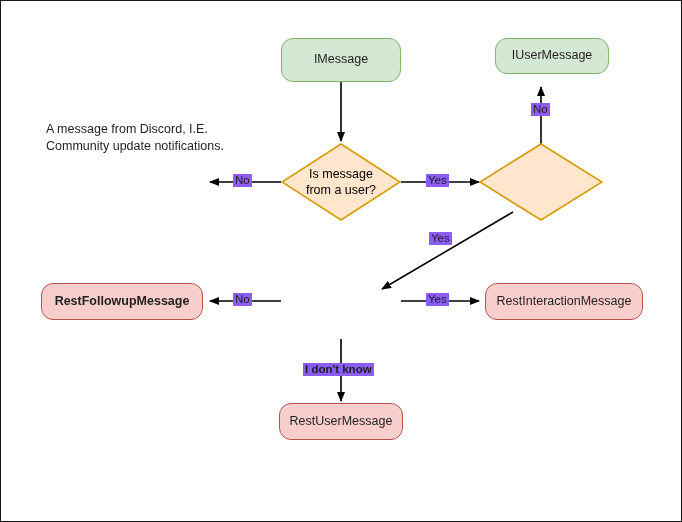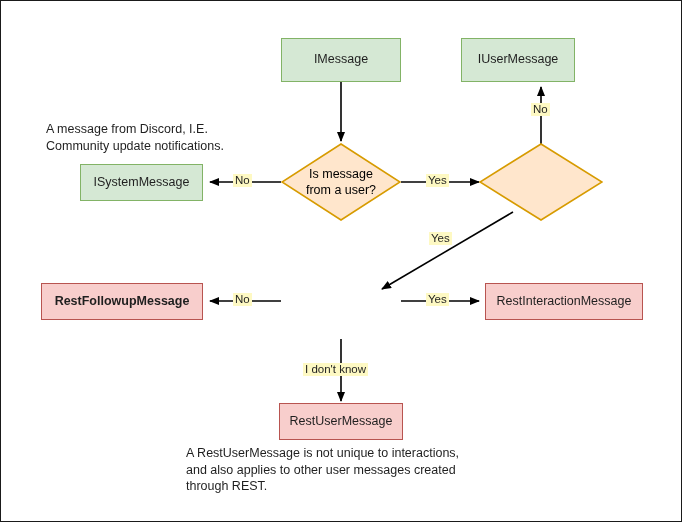--- a/index.html
+++ b/index.html
@@ -31,21 +31,21 @@
   .node {
     position: absolute;
     box-sizing: border-box;
     display: flex;
     align-items: center;
     justify-content: center;
     text-align: center;
     font-size: 12.5px;
     color: #1f1f1f;
     line-height: 1.25;
-    border-radius: 0;
+    border-radius: 12px;
     border-width: 1px;
     border-style: solid;
   }
   .node.green {
     background: #d5e8d4;
     border-color: #82b366;
   }
   .node.red {
     background: #f8cecc;
     border-color: #b85450;
@@ -77,21 +77,21 @@
     position: absolute;
     font-size: 12.5px;
     color: #1f1f1f;
     line-height: 1.32;
     white-space: pre-line;
   }
   .edge-label {
     position: absolute;
     font-size: 11.5px;
     color: #1f1f1f;
-    background: #fef9c3;
+    background: #8b5cf6;
     padding: 0 2px;
     line-height: 1.1;
     white-space: nowrap;
   }
 </style>
 </head>
 <body>
 
 <div id="canvas">
 
@@ -124,27 +124,24 @@
     <line x1="400" y1="300" x2="478" y2="300" stroke="#000000" stroke-width="1.6" marker-end="url(#arrow)"></line>
 
      RestUserMessage --&gt;
     <line x1="340" y1="338" x2="340" y2="400" stroke="#000000" stroke-width="1.6" marker-end="url(#arrow)"></line>
   </svg>
 
   <div class="node green" style="left:280px; top:37px; width:120px; height:44px;">
     <span>IMessage</span>
   </div>
 
-  <div class="node green" style="left:460px; top:37px; width:114px; height:44px;">
+  <div class="node green" style="left:494px; top:37px; width:114px; height:36px;">
     <span>IUserMessage</span>
   </div>
 
-  <div class="node green" style="left:79px; top:163px; width:123px; height:37px;">
-    <span>ISystemMessage</span>
-  </div>
 
   <div class="node red" style="left:40px; top:282px; width:162px; height:37px;font-weight:bold;">
     <span>RestFollowupMessage</span>
   </div>
 
   <div class="node red" style="left:484px; top:282px; width:158px; height:37px;">
     <span>RestInteractionMessage</span>
   </div>
 
   <div class="node red" style="left:278px; top:402px; width:124px; height:37px;">
@@ -170,22 +167,19 @@
   <div class="edge-label" style="left:425px; top:173px;">Yes</div>
 
   <div class="edge-label" style="left:530px; top:102px;">No</div>
 
   <div class="edge-label" style="left:428px; top:231px;">Yes</div>
 
   <div class="edge-label" style="left:232px; top:292px;">No</div>
 
   <div class="edge-label" style="left:425px; top:292px;">Yes</div>
 
-  <div class="edge-label" style="left:302px; top:362px;">I don't know</div>
+  <div class="edge-label" style="left:302px; top:362px;font-weight:bold;">I don't know</div>
 
   <div class="note" style="left:45px; top:120px; width:195px;">A message from Discord, I.E.
 Community update notifications.</div>
 
-  <div class="note" style="left:185px; top:444px; width:310px;">A RestUserMessage is not unique to interactions,
-and also applies to other user messages created
-through REST.</div>
 
 </div>
 
 </body></html>

